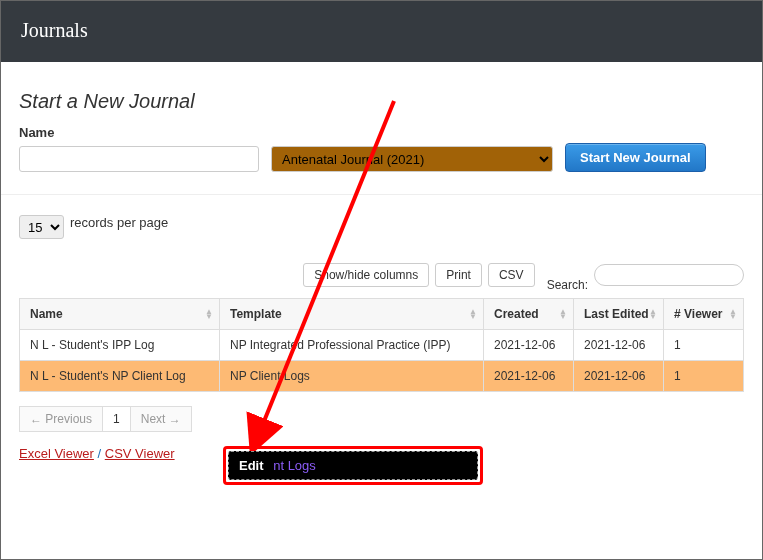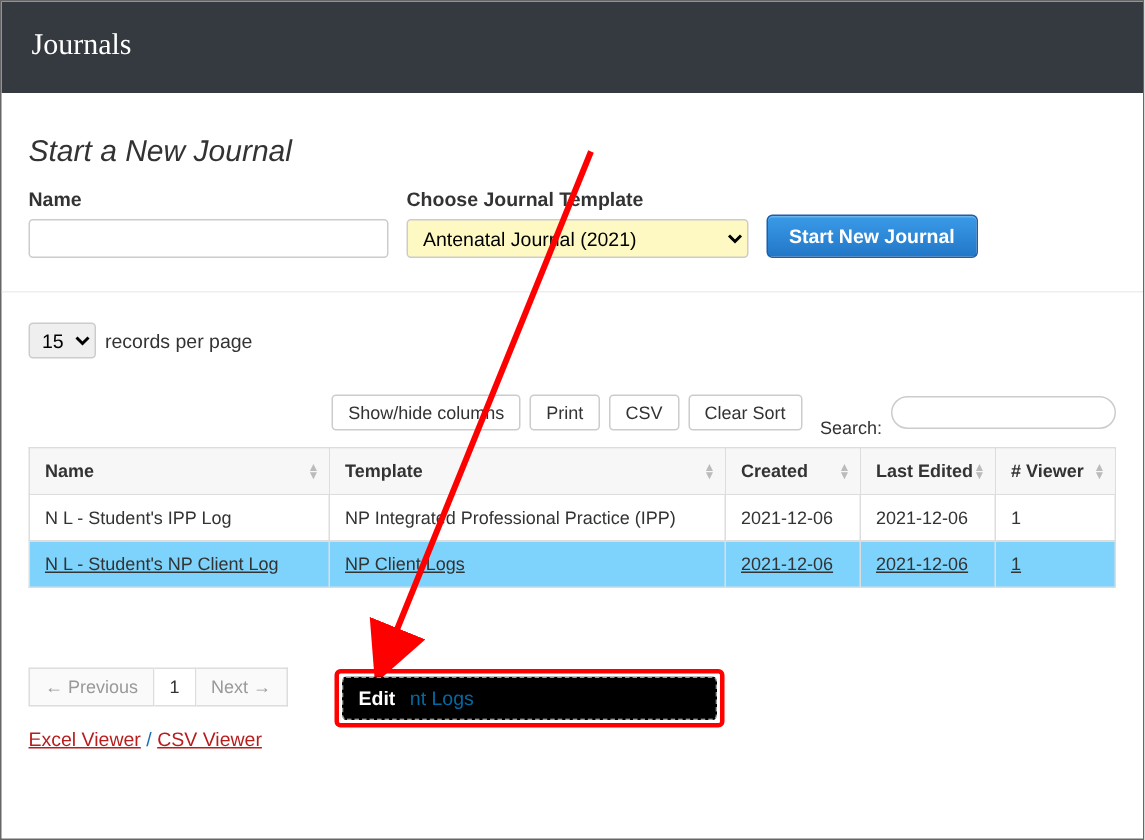--- a/index.html
+++ b/index.html
@@ -7,68 +7,67 @@
   .frame { width: 763px; height: 560px; border: 1px solid #666; position: relative; overflow: hidden; }
   .header-bar { background: #353a40; color: #fff; padding: 18px 20px 20px; }
   .header-bar h1 { font-weight: 300; font-size: 20px; font-family: Liberation Serif, serif; }
   .content { padding: 28px 18px 0 18px; }
   .section-title { font-size: 20px; font-weight: 400; color: #333; margin-bottom: 12px; font-style: italic; }
   .newj-row { display: flex; gap: 12px; align-items: flex-end; margin-bottom: 22px; }
   .fld { display: flex; flex-direction: column; }
   .fld label { font-size: 13px; font-weight: 600; color: #333; margin-bottom: 6px; }
   .text-input { border: 1px solid #ccc; border-radius: 3px; height: 26px; padding: 2px 6px; font-size: 13px; }
   .name-input { width: 240px; }
-  .select-input { width: 228px; height: 26px; border: 1px solid #ccc; border-radius: 3px; background: #fef9c3; padding: 2px 20px 2px 6px; font-size: 13px; appearance: auto; }
+  .select-input { width: 282px; height: 26px; border: 1px solid #ccc; border-radius: 3px; background: #a16207; padding: 2px 20px 2px 6px; font-size: 13px; appearance: auto; }
   .btn-primary { background: linear-gradient(#3a9be8, #2277c7); border: 1px solid #1b5faa; color: #fff; border-radius: 4px; padding: 6px 14px; font-size: 13px; font-weight: 600; cursor: pointer; box-shadow: inset 0 1px 0 rgba(255,255,255,.25); }
   .divider { border-top: 1px solid #eee; margin: 0 -18px 20px -18px; }
-  .rec-row { margin: 14px 0 18px; display: flex; align-items: center; gap: 6px; }
+  .rec-row { margin: 14px 0 18px; display: flex; gap: 6px; }
   .rec-row select { height: 24px; border: 1px solid #ccc; border-radius: 3px; font-size: 13px; padding: 0 4px; }
   .toolbar-row { display: flex; align-items: center; justify-content: flex-end; gap: 6px; margin-bottom: 6px; }
   .btn-mini { background: #fff; border: 1px solid #ccc; border-radius: 3px; padding: 4px 10px; font-size: 12px; color: #333; cursor: pointer; }
   .search-lbl { font-size: 12px; margin-left: 6px; margin-top: 21px; }
   .search-input { border: 1px solid #ccc; border-radius: 12px; height: 22px; width: 150px; padding: 0 8px; font-size: 12px; }
   table.data { width: 100%; border-collapse: collapse; border: 1px solid #ddd; }
   table.data th { background: #f7f7f7; border: 1px solid #ddd; padding: 8px 10px; text-align: left; font-size: 12px; font-weight: 700; position: relative; }
   table.data td { border: 1px solid #ddd; padding: 8px 10px; font-size: 12px; }
-  table.data tbody tr.even { background: #7dd3fc; text-decoration: underline; }
+  table.data tbody tr.even { background: #fdba74; }
   .sort-arrows { position: absolute; right: 6px; top: 50%; transform: translateY(-50%); display: flex; flex-direction: column; line-height: 5px; color: #bbb; font-size: 8px; }
   .paging-row { display: flex; justify-content: space-between; align-items: center; margin-top: 14px; }
   .pager { display: flex; gap: 0; }
-  .pager .pg-btn { border: 1px solid #ddd; background: #fafafa; color: #999; padding: 5px 10px; font-size: 12px; cursor: pointer; margin-top: 39px; }
+  .pager .pg-btn { border: 1px solid #ddd; background: #fafafa; color: #999; padding: 5px 10px; font-size: 12px; cursor: pointer; }
   .pager .pg-btn.active { color: #333; background: #fff; }
   .pager .pg-btn:not(:first-child) { border-left: none; }
   .showing { font-size: 12px; color: #555; }
   .dl-links { margin-top: 14px; font-size: 13px; }
   .dl-links a { color: #b91c1c; text-decoration: underline; cursor: pointer; }
   .dl-links .sep { color: #1b6fb8; }
   
   .arrow-svg { position: absolute; left: 0; top: 0; pointer-events: none; }
   .edit-bubble-wrap { position: absolute; left: 222px; top: 445px; }
   .edit-bubble-border { border: 3px solid #ff0000; border-radius: 4px; padding: 2px; }
   .edit-bubble { background: #000; color: #fff; border: 1px dashed #999; border-radius: 3px; padding: 6px 10px; font-size: 13px; font-weight: 600; position: relative; min-width: 250px; }
-  .edit-bubble .sub { color: #0369a1; font-weight: 400; margin-left: 6px; }
+  .edit-bubble .sub { color: #8b5cf6; font-weight: 400; margin-left: 6px; }
 </style>
 </head>
 <body>
 
 <div class="frame">
   <div class="header-bar">
     <h1>Journals</h1>
   </div>
 
   <div class="content">
 
     <div class="section-title">Start a New Journal</div>
     <div class="newj-row">
       <div class="fld">
         <label>Name</label>
         <input class="text-input name-input" type="text" style="">
       </div>
       <div class="fld">
-        <label>Choose Journal Template</label>
         <select class="select-input">
           <option>Antenatal Journal (2021)</option>
         </select>
       </div>
       <button class="btn-primary">Start New Journal</button>
     </div>
 
     <div class="divider"></div>
 
 
@@ -76,21 +75,20 @@
       <select>
         <option>15</option>
       </select>
       <span>records per page</span>
     </div>
 
     <div class="toolbar-row">
       <button class="btn-mini">Show/hide columns</button>
       <button class="btn-mini">Print</button>
       <button class="btn-mini">CSV</button>
-      <button class="btn-mini">Clear Sort</button>
       <span class="search-lbl">Search:</span>
       <input class="search-input" type="text" style="">
     </div>
 
     <table class="data">
       <thead>
         <tr>
           <th style="width:200px"><span>Name</span><span class="sort-arrows">▲<br>▼</span></th>
           <th><span>Template</span><span class="sort-arrows">▲<br>▼</span></th>
           <th style="width:90px"><span>Created</span><span class="sort-arrows">▲<br>▼</span></th>

